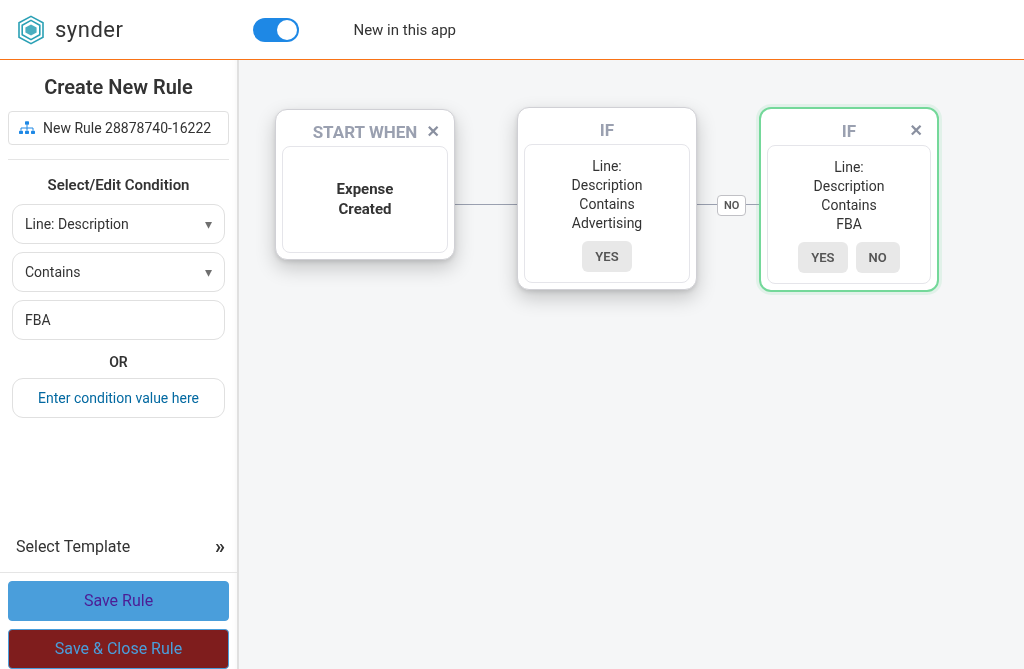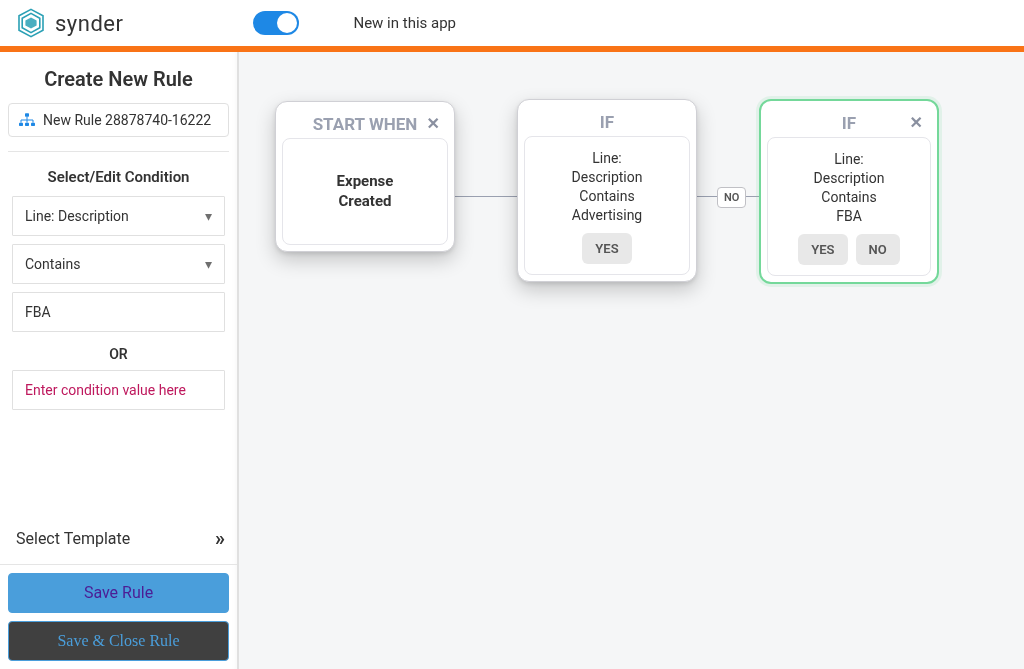--- a/index.html
+++ b/index.html
@@ -1,19 +1,19 @@
 <!DOCTYPE html>
 <html><head>
 <meta charset="utf-8">
 <style>
   * { box-sizing: border-box; margin: 0; padding: 0; font-family: -apple-system, BlinkMacSystemFont, "Segoe UI", Roboto, Arial, sans-serif; }
   body { width: 1024px; height: 669px; background: #fff; overflow: hidden; position: relative; color: #333; }
 
   
-  .header { height: 52px; display: flex; align-items: center; padding: 0 15px; border-bottom: 6px solid #f97316; }
+  .header { height: 60px; display: flex; align-items: center; padding: 0 15px; border-bottom: 1px solid #f97316; }
   .logo { display: flex; align-items: center; gap: 8px; }
   .logo svg { width: 32px; height: 32px; }
   .logo-text { font-size: 22px; color: #333; letter-spacing: 0.5px; }
   .toggle-wrap { margin-left: 130px; display: flex; align-items: center; gap: 14px; }
   .toggle { width: 46px; height: 24px; background: #1e88e5; border-radius: 12px; position: relative; cursor: pointer; }
   .toggle::after { content: ""; position: absolute; top: 2px; right: 2px; width: 20px; height: 20px; background: #fff; border-radius: 50%; }
   .toggle-label { font-size: 15px; color: #333; margin-left: 40px; }
 
   
   .page { display: flex; height: calc(669px - 52px); }
@@ -21,36 +21,36 @@
   
   .sidebar { width: 239px; height: 100%; border-right: 2px solid #e0e0e0; background: #fff; position: relative; display: flex; flex-direction: column; box-shadow: inset -6px 0 6px -6px rgba(0,0,0,0.05); }
   .panel-title { text-align: center; font-size: 20px; font-weight: 600; color: #333; padding: 15px 0 12px; }
   .rule-name-box { margin: 0 8px 8px; border: 1px solid #e0e0e0; border-radius: 4px; padding: 8px 10px; display: flex; align-items: center; gap: 8px; font-size: 14px; color: #333; }
   .sitemap-icon { width: 16px; height: 14px; color: #1e88e5; }
 
   .divider { height: 1px; background: #e5e5e5; margin: 6px 8px 12px; }
 
   .section-title { text-align: center; font-size: 15px; font-weight: 600; padding: 4px 0 10px; }
 
-  .select, .text-input { margin: 0 12px 8px; border: 1px solid #e0e0e0; border-radius: 1px; background: #fff; height: 40px; display: flex; align-items: center; padding: 0 12px; font-size: 14px; color: #333; position: relative; cursor: pointer; }
+  .select, .text-input { margin: 0 12px 8px; border: 1px solid #e0e0e0; border-radius: 11px; background: #fff; height: 40px; display: flex; align-items: center; padding: 0 12px; font-size: 14px; color: #333; position: relative; cursor: pointer; }
   .select .caret { margin-left: auto; opacity: 0.7; }
   .text-input { cursor: text; }
-  .text-input.placeholder { color: #be185d; }
+  .text-input.placeholder { color: #0369a1; justify-content: center; }
 
   .or-label { text-align: center; font-size: 14px; font-weight: 600; padding: 6px 0 8px; }
 
   .spacer { flex: 1; }
 
   .template-row { display: flex; align-items: center; padding: 14px 16px; font-size: 16px; color: #333; cursor: pointer; }
   .template-row .chev { margin-left: auto; font-size: 20px; font-weight: 700; letter-spacing: -4px; }
 
   .buttons { padding: 8px 8px 0; border-top: 1px solid #e5e5e5; }
   .btn { display: block; width: 100%; text-align: center; height: 40px; line-height: 38px; border-radius: 4px; font-size: 16px; margin-bottom: 8px; cursor: pointer; }
   .btn-primary { background: #4a9edb; color: #4c1d95; border: 1px solid #4a9edb; }
-  .btn-outline { background: #404040; color: #4a9edb; border: 1px solid #4a9edb; font-family: Liberation Serif, serif; }
+  .btn-outline { background: #7f1d1d; color: #4a9edb; border: 1px solid #4a9edb; }
 
   
   .canvas { position: relative; flex: 1; background: #f5f6f7; overflow: hidden; }
   .node { position: absolute; width: 180px; background: #fff; border: 1px solid #d0d0d5; border-radius: 12px; box-shadow: 0 8px 20px rgba(0,0,0,0.2), 0 2px 4px rgba(0,0,0,0.1); padding: 6px; }
   .node-head { text-align: center; font-size: 17px; font-weight: 700; color: #9aa0b0; padding: 6px 0 4px; position: relative; }
   .node-close { position: absolute; right: 8px; top: 8px; font-size: 16px; font-weight: 900; color: #8a90a0; cursor: pointer; line-height: 1; }
   .node-body { background: #fff; border: 1px solid #e5e5ea; border-radius: 8px; padding: 12px 6px 10px; text-align: center; font-size: 14px; color: #333; line-height: 1.35; }
   .node-body .yesno { margin-top: 8px; display: flex; justify-content: center; gap: 8px; }
   .chip { display: inline-flex; align-items: center; justify-content: center; background: #e8e8e8; color: #555; font-size: 13px; font-weight: 600; border-radius: 6px; padding: 7px 13px; cursor: pointer; }
   .node-body .title-strong { font-weight: 700; font-size: 15px; line-height: 1.35; }

